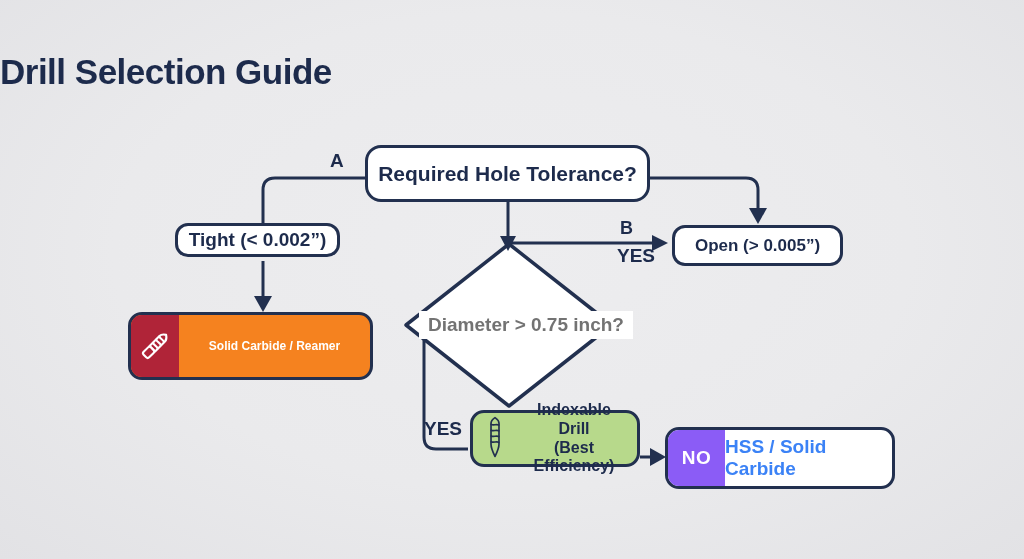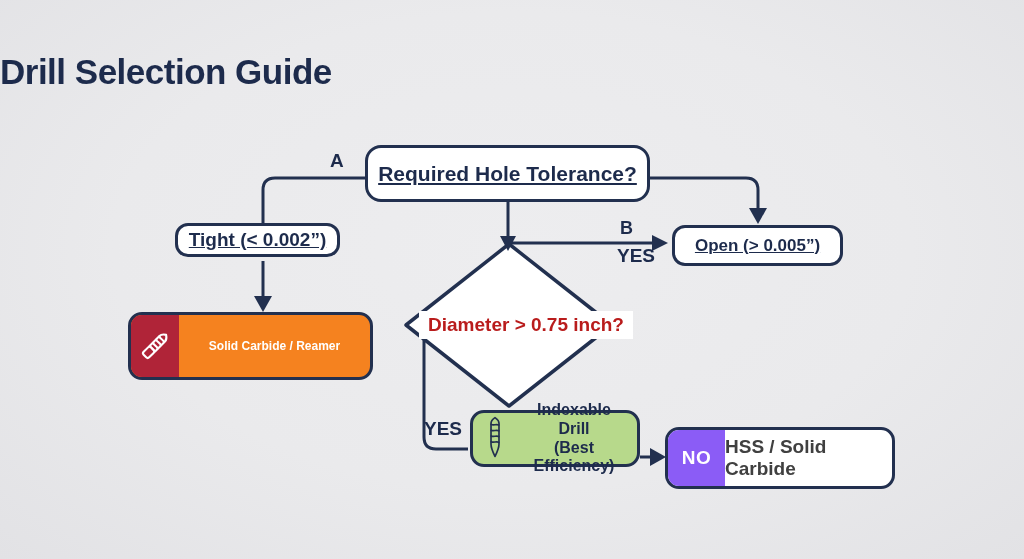--- a/index.html
+++ b/index.html
@@ -9,29 +9,29 @@
     background:radial-gradient(ellipse at 50% 45%, #ededef 0%, #eaeaec 55%, #e2e2e5 100%);
   }
   .title{
     position:absolute;left:0;top:52px;width:1024px;text-align:left;
     font-size:35px;font-weight:700;color:#1d2b4c;letter-spacing:-0.5px;
   }
   svg.lines{position:absolute;left:0;top:0;z-index:1;}
   .node{
     position:absolute;z-index:2;box-sizing:border-box;
     display:flex;align-items:center;justify-content:center;
-    background:#ffffff;border:3px solid #22304f;color:#1d2b4c;font-weight:700;text-decoration:underline;
+    background:#ffffff;border:3px solid #22304f;color:#1d2b4c;font-weight:700;
   }
   .q-top{left:365px;top:145px;width:285px;height:57px;border-radius:16px;font-size:21px;}
   .tight{left:175px;top:223px;width:165px;height:34px;border-radius:13px;font-size:19px;}
   .open{left:672px;top:225px;width:171px;height:41px;border-radius:13px;font-size:17px;}
   .diamond-text{
     position:absolute;z-index:2;left:419px;top:311px;width:214px;height:28px;
     background:#ffffff;display:flex;align-items:center;justify-content:center;
-    color:#b91c1c;font-weight:700;font-size:19px;
+    color:#737373;font-weight:700;font-size:19px;
   }
   .result-orange{
     position:absolute;z-index:2;left:128px;top:312px;width:245px;height:68px;
     border:3px solid #22304f;border-radius:14px;background:#f5821f;
     display:flex;align-items:stretch;overflow:hidden;box-sizing:border-box;
   }
   .result-orange .icon-cell{
     width:48px;flex:0 0 48px;background:#b02438;
     display:flex;align-items:center;justify-content:center;
   }
@@ -54,21 +54,21 @@
     border:3px solid #22304f;border-radius:14px;background:#ffffff;
     display:flex;align-items:stretch;overflow:hidden;box-sizing:border-box;
   }
   .result-no .no-cell{
     width:57px;flex:0 0 57px;background:#8b5cf6;
     display:flex;align-items:center;justify-content:center;
     color:#ffffff;font-weight:700;font-size:19px;letter-spacing:0.5px;
   }
   .result-no .no-label{
     flex:1;display:flex;align-items:center;justify-content:center;
-    color:#404040;font-weight:700;font-size:19px;
+    color:#3b82f6;font-weight:700;font-size:19px;
   }
   .edge-label{
     position:absolute;z-index:2;color:#1d2b4c;font-weight:700;font-size:19px;
   }
   .lbl-a{left:330px;top:150px;}
   .lbl-b{left:620px;top:218px;font-size:18px;}
   .lbl-yes-open{left:617px;top:245px;}
   .lbl-yes-green{left:424px;top:418px;}
 </style>
 </head>

